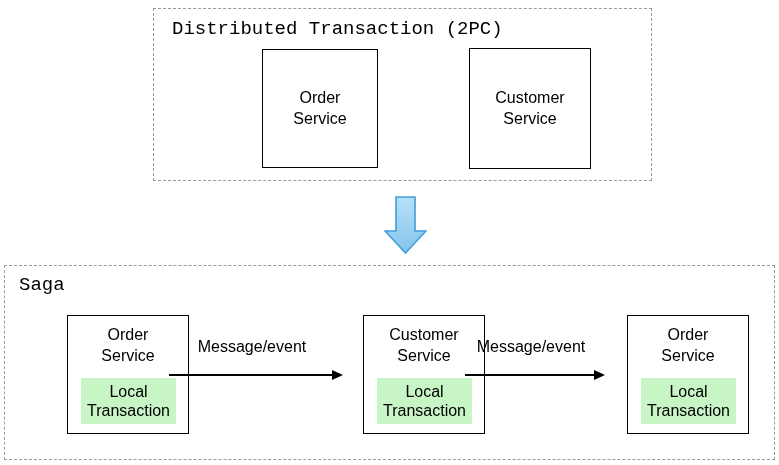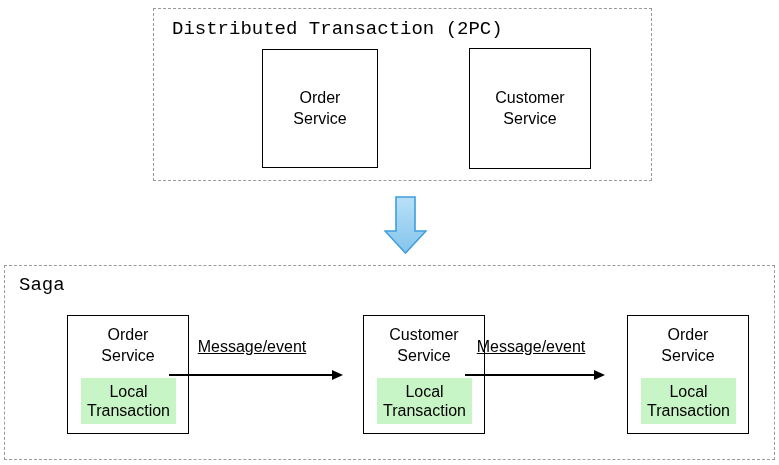--- a/index.html
+++ b/index.html
@@ -73,21 +73,20 @@
     line-height: 1.2;
     justify-content: center;
   }
 
   .msg-label {
     position: absolute;
     top: 71px;
     text-align: center;
     font-size: 16px;
     line-height: 19px;
-    text-decoration: underline;
   }
   .msg-label-1 { left: 164px; width: 166px; }
   .msg-label-2 { left: 460px; width: 132px; }
   .msg-line {
     position: absolute;
     top: 108px;
     height: 2px;
     background: #000000;
   }
   .msg-line-1 { left: 164px; width: 164px; }

